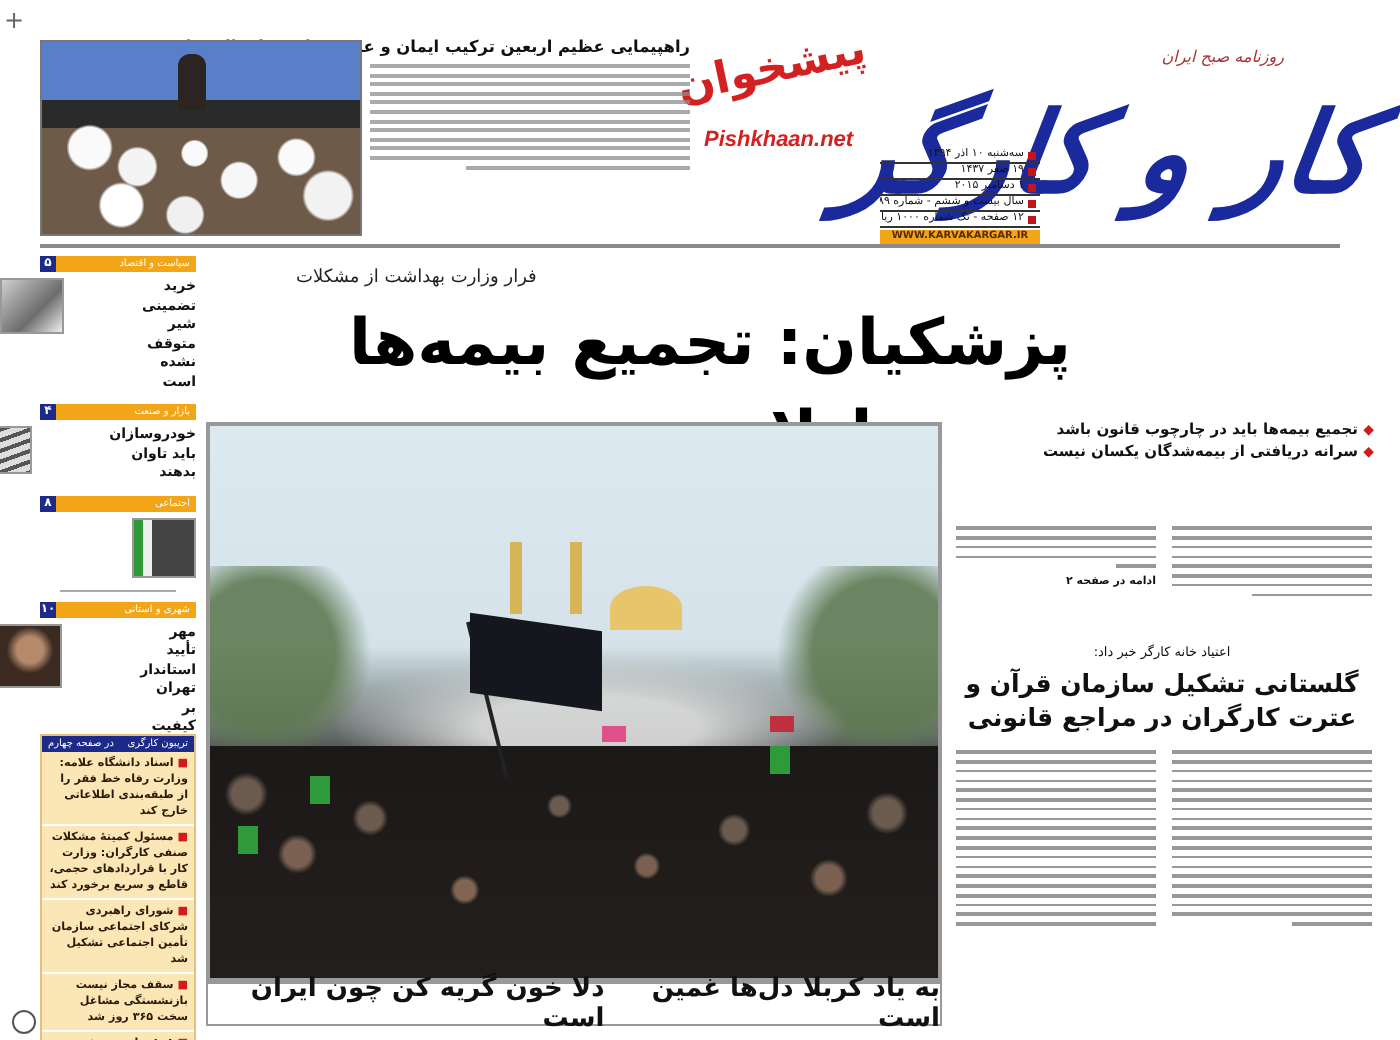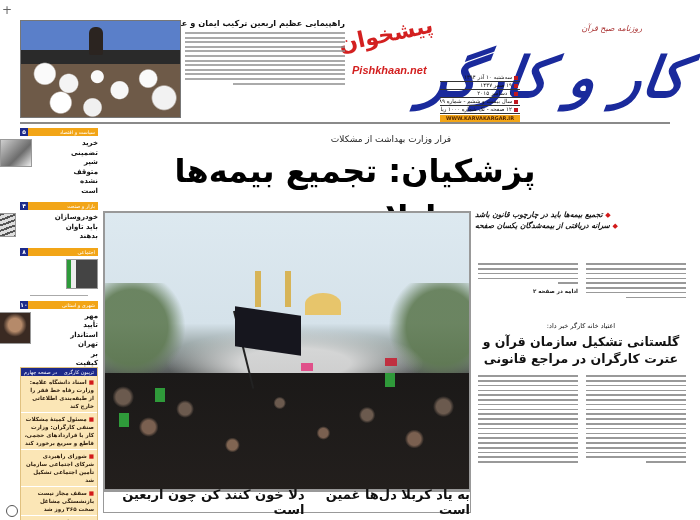--- a/index.html
+++ b/index.html
@@ -48,26 +48,26 @@
   .sb-thumb { width: 32px; height: 28px; border: 1px solid #999; flex: none; order: 2; }
   .sb-text { font-size: 7px; line-height: 9.5px; font-weight: bold; text-align: right; flex: 1; order: 1; margin-left: 36px; }
   .sep { height: 1px; background: #aaa; margin: 3px 10px 5px; }
 
   .box-news { position: absolute; left: 20px; top: 367px; width: 78px; background: #fbe6b6; border: 1px solid #e0c180; }
   .box-news .bn-head { background: #1d2a8a; color: #fff; font-size: 5px; line-height: 8px; padding: 0 3px; display: flex; justify-content: space-between; }
   .bn-item { font-size: 5.6px; line-height: 8px; font-weight: bold; padding: 2px 3px; border-bottom: 1px solid #fff; text-align: right; color: #2a1a0a; }
   .bn-item .dot { color: #d21a1a; }
 
   
-  .kicker { position: absolute; left: 176px; top: 134px; width: 430px; text-align: center; font-size: 9px; color: #222; }
+  .kicker { position: absolute; left: 148px; top: 134px; width: 430px; text-align: left; font-size: 9px; color: #222; }
   .headline { position: absolute; left: 130px; top: 148px; width: 450px; text-align: center; font-size: 32px; line-height: 46px; font-weight: bold; color: #000; letter-spacing: -1px; font-family: "DejaVu Sans", sans-serif; }
 
   
   .bullets { position: absolute; left: 475px; top: 210px; width: 212px; }
-  .bullets div { font-size: 7.5px; line-height: 10.5px; font-weight: bold; text-align: left; font-style: italic; }
+  .bullets div { font-size: 7.5px; line-height: 10.5px; font-weight: bold; text-align: right; }
   .bullets .dot { color: #d21a1a; font-size: 7px; }
 
   .cols { position: absolute; display: flex; gap: 8px; }
   .col { flex: 1; }
   .col .fill-lines span { height: 1.6px; margin: 3.2px 0; background: #777; }
   .cont { font-size: 5.5px; font-weight: bold; margin-top: 4px; text-align: right; }
 
   .sub-kicker { position: absolute; left: 475px; top: 322px; width: 212px; text-align: center; font-size: 6.5px; }
   .sub-head { position: absolute; left: 475px; top: 333px; width: 212px; text-align: center; font-size: 12.5px; line-height: 17px; font-weight: bold; }
 
@@ -99,21 +99,21 @@
 
   .crosshair { position: absolute; left: 2px; top: 3px; font-size: 12px; color: #666; }
   .reg-mark { position: absolute; left: 6px; top: 505px; width: 12px; height: 12px; border: 1px solid #555; border-radius: 50%; }
 </style>
 </head>
 <body>
 
 <span class="crosshair">+</span>
 
 <div class="logo">
-  <span class="logo-tag">روزنامه صبح قرآن</span>
+  <span class="logo-tag">روزنامه صبح ایران</span>
   <span class="logo-text">کار و کارگر</span>
 </div>
 
 <div class="issue-box">
   <div class="issue-line">
       <i class="sq"></i>
       <span>سه‌شنبه ۱۰ آذر ۱۳۹۴</span>
     </div>
   <div class="issue-line">
       <i class="sq"></i>
@@ -209,21 +209,21 @@
   <div class="bn-item"><span class="dot">■</span> <span>شورای راهبردی شرکای اجتماعی سازمان تأمین اجتماعی تشکیل شد</span></div>
   <div class="bn-item"><span class="dot">■</span> <span>سقف مجاز نیست بازنشستگی مشاغل سخت ۳۶۵ روز شد</span></div>
   <div class="bn-item" style="border-bottom:none"><span class="dot">■</span> <span>۱۰۸هزار بیمه شده گلستانی از کمک دولت استفاده می‌کنند</span></div>
 </div>
 
 <div class="kicker">فرار وزارت بهداشت از مشکلات</div>
 <div class="headline">پزشکیان: تجمیع بیمه‌ها عادلانه نیست</div>
 
 <div class="bullets">
   <div><span class="dot">◆</span> <span>تجمیع بیمه‌ها باید در چارچوب قانون باشد</span></div>
-  <div><span class="dot">◆</span> <span>سرانه دریافتی از بیمه‌شدگان یکسان صفحه</span></div>
+  <div><span class="dot">◆</span> <span>سرانه دریافتی از بیمه‌شدگان یکسان نیست</span></div>
 </div>
 
 <div class="cols" style="left:478px; top:260px; width:208px;">
   <div class="col">
     <div class="fill-lines">
         <span></span>
         <span></span>
         <span></span>
         <span></span>
         <span></span>
@@ -306,16 +306,16 @@
   <div class="mp-pole"></div>
   <div class="mp-flag"></div>
   <div class="mp-green" style="left:14px;top:200px;"></div>
   <div class="mp-green" style="left:50px;top:175px;"></div>
   <div class="mp-green" style="left:280px;top:160px;"></div>
   <div class="mp-pink" style="left:196px;top:150px;"></div>
   <div class="mp-pink" style="left:280px;top:145px;background:#c03040;"></div>
 </div>
 <div class="caption-bar">
   <span>به یاد کربلا دل‌ها غمین است</span>
-  <span>دلا خون کنند کن چون اربعین است</span>
+  <span>دلا خون گریه کن چون ایران است</span>
 </div>
 
 <div class="reg-mark"></div>
 
 </body></html>

